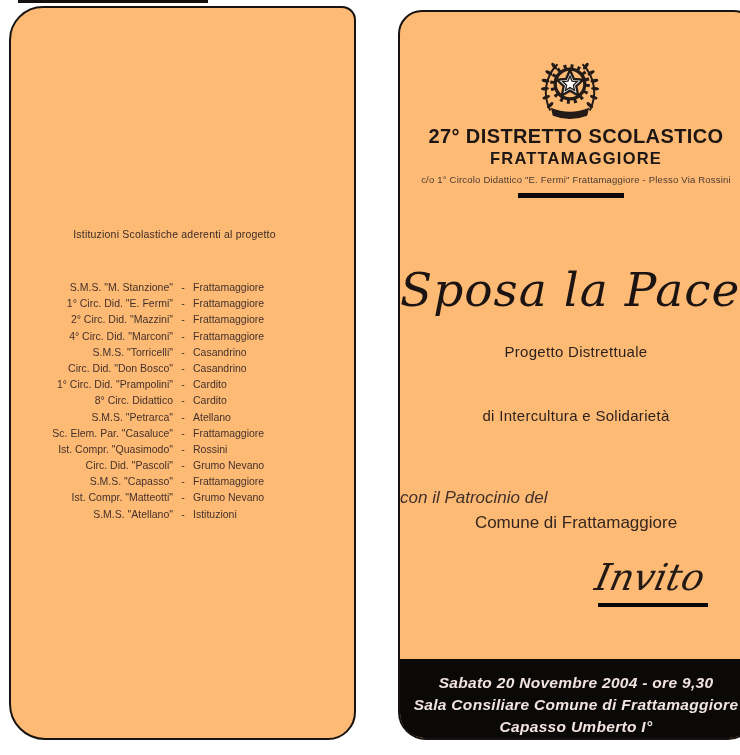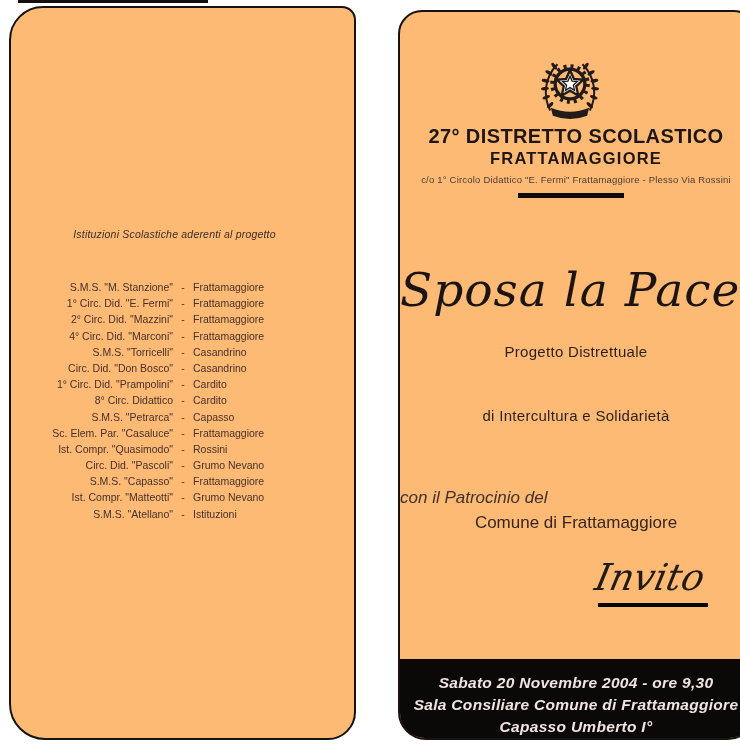--- a/index.html
+++ b/index.html
@@ -15,21 +15,21 @@
     border-radius:34px 14px 28px 36px;
   }
   .card.right{
     left:398px;top:10px;width:332px;height:726px;
     border-radius:24px 20px 26px 28px;
   }
 
   
   .lp-heading{
     position:absolute;left:0;right:16px;top:220px;text-align:center;
-    font-style:italic;font-size:10.5px;color:#3d2b27;letter-spacing:.2px;
+    font-size:10.5px;color:#3d2b27;letter-spacing:.2px;
   }
   .school-list{position:absolute;left:16px;top:271px;width:290px;}
   .school-row{
     display:grid;grid-template-columns:1fr 14px 124px;column-gap:3px;
     height:16.2px;line-height:16.2px;font-size:10.5px;color:#45312c;
   }
   .sr-name{text-align:right;white-space:nowrap;}
   .sr-dash{text-align:center;}
   .sr-place{text-align:left;white-space:nowrap;}
 
@@ -129,21 +129,21 @@
         <span class="sr-place">Cardito</span>
       </div>
       <div class="school-row">
         <span class="sr-name">8° Circ. Didattico</span>
         <span class="sr-dash">-</span>
         <span class="sr-place">Cardito</span>
       </div>
       <div class="school-row">
         <span class="sr-name">S.M.S. "Petrarca"</span>
         <span class="sr-dash">-</span>
-        <span class="sr-place">Capasso</span>
+        <span class="sr-place">Atellano</span>
       </div>
       <div class="school-row">
         <span class="sr-name">Sc. Elem. Par. "Casaluce"</span>
         <span class="sr-dash">-</span>
         <span class="sr-place">Frattamaggiore</span>
       </div>
       <div class="school-row">
         <span class="sr-name">Ist. Compr. "Quasimodo"</span>
         <span class="sr-dash">-</span>
         <span class="sr-place">Rossini</span>

